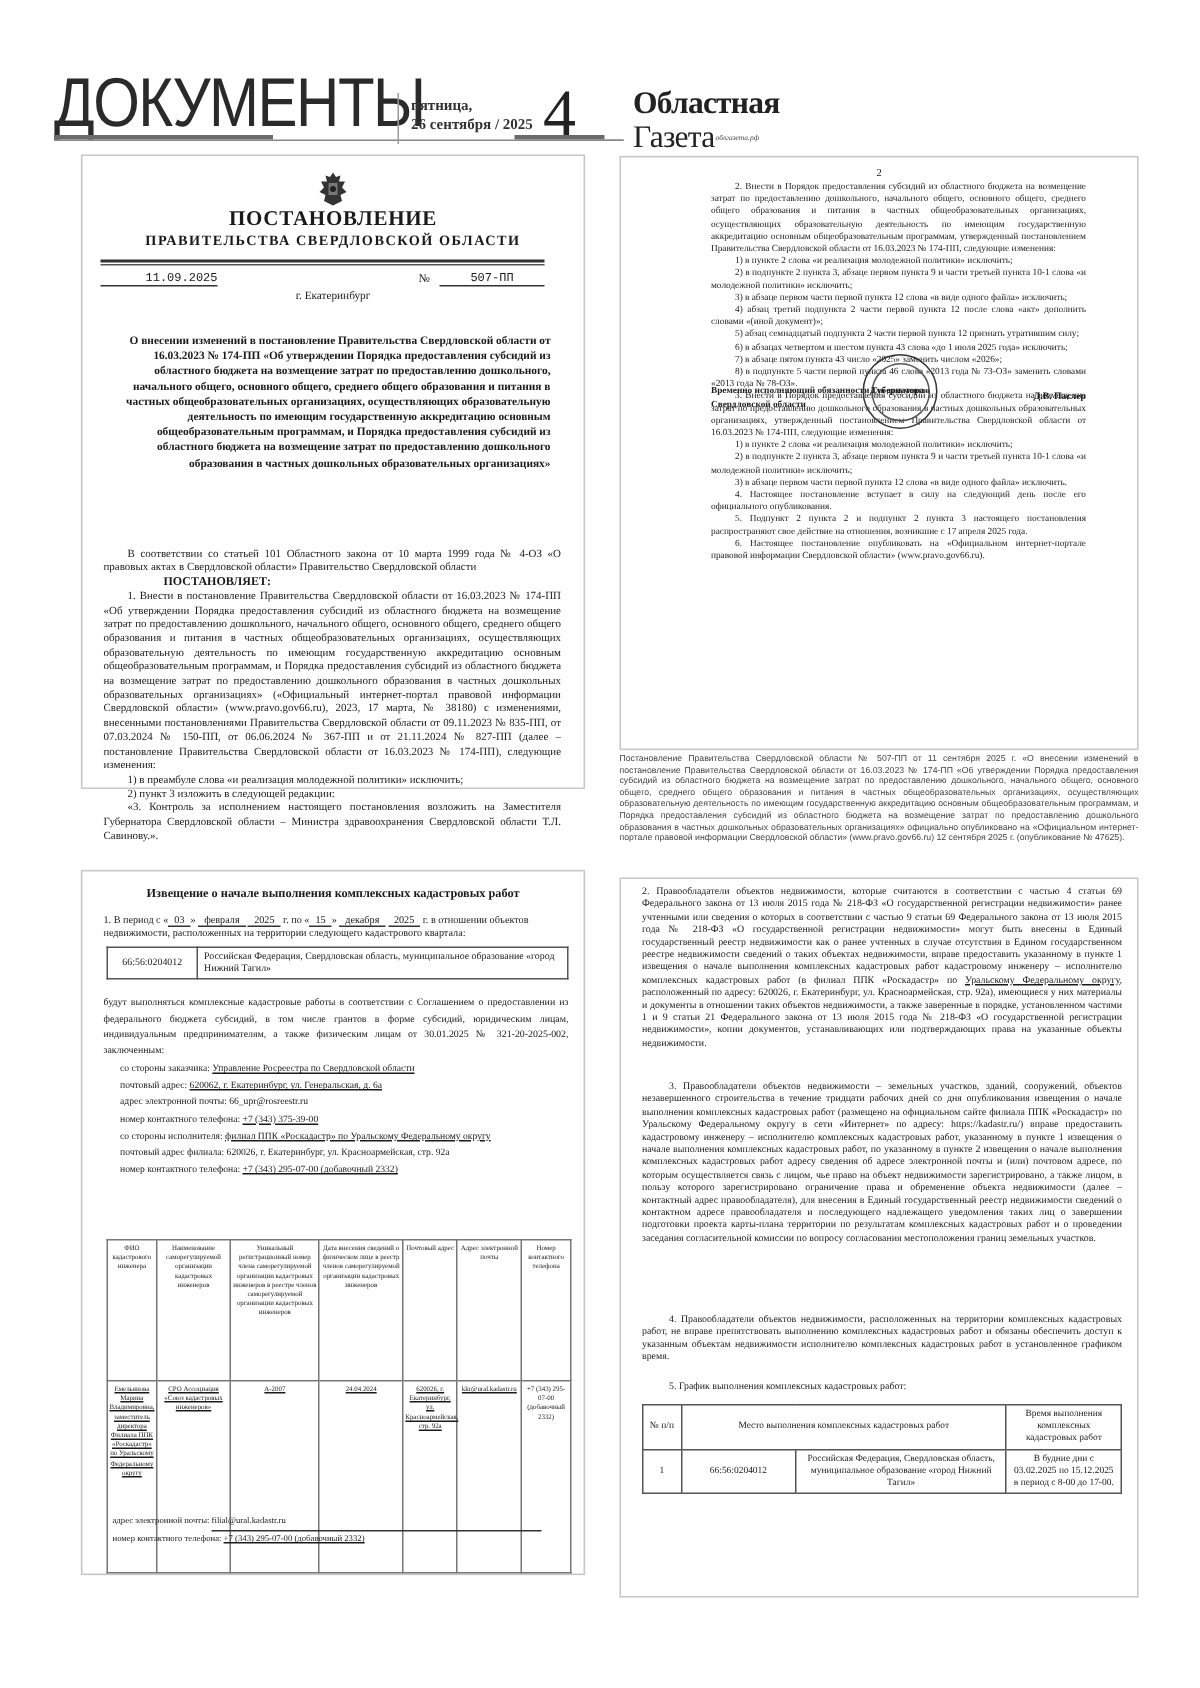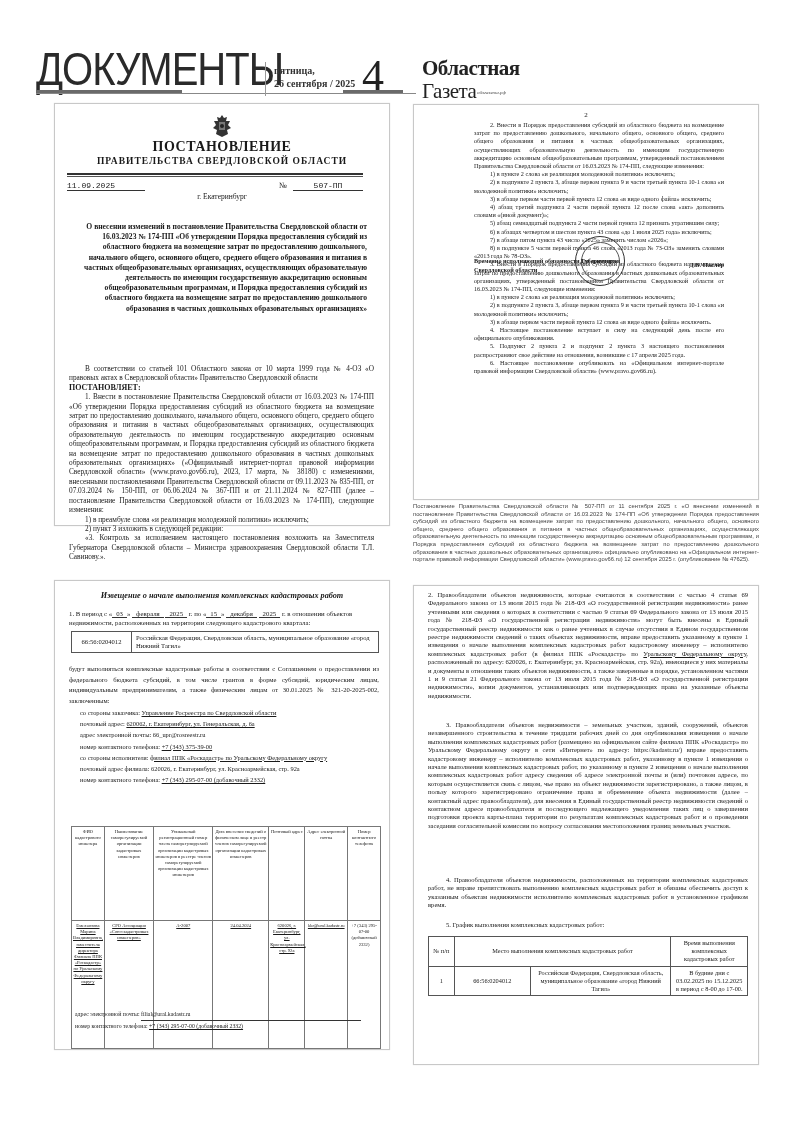--- a/index.html
+++ b/index.html
@@ -26,44 +26,44 @@
   .frame.f2 { left: 413px; top: 104px; width: 346px; height: 396px; }
   .frame.f3 { left: 54px; top: 580px; width: 336px; height: 470px; }
   .frame.f4 { left: 413px; top: 585px; width: 346px; height: 480px; }
 
   
   .emblem { position: absolute; left: 153px; top: 10px; width: 28px; height: 24px; }
   .post-title { position: absolute; left: 0; top: 35px; width: 100%; text-align: center; font-size: 14px; font-weight: 700; letter-spacing: 0.5px; }
   .post-sub { position: absolute; left: 0; top: 52px; width: 100%; text-align: center; font-size: 9.5px; font-weight: 700; letter-spacing: 1px; }
   .rule-thick { position: absolute; left: 12px; top: 69px; width: 296px; height: 2px; background: #333; }
   .rule-thin { position: absolute; left: 12px; top: 72px; width: 296px; height: 1px; background: #555; }
-  .doc-date { position: absolute; left: 12px; top: 77px; width: 78px; font-family: "Liberation Mono", monospace; font-size: 8px; text-align: left; border-bottom: 1px solid #333; }
+  .doc-date { position: absolute; left: 12px; top: 77px; width: 78px; font-family: "Liberation Mono", monospace; font-size: 8px; text-align: right; border-bottom: 1px solid #333; }
   .doc-no-label { position: absolute; left: 224px; top: 77px; font-size: 8px; }
   .doc-no { position: absolute; left: 238px; top: 77px; width: 70px; font-family: "Liberation Mono", monospace; font-size: 8px; text-align: center; border-bottom: 1px solid #333; }
   .doc-city { position: absolute; left: 0; top: 88px; width: 100%; text-align: center; font-size: 7.5px; }
   .doc-heading { position: absolute; left: 20px; top: 118px; width: 292px; text-align: right; font-size: 7.6px; font-weight: 700; line-height: 10.2px; }
   .body-text { position: absolute; font-size: 7.3px; line-height: 9.4px; text-align: justify; }
   .body-text p { text-indent: 16px; }
-  .body-text p.noind { text-indent: 0; }
+  .body-text p.noind { text-indent: 0; margin-left: 40px; }
   .b1 { left: 14px; top: 260px; width: 305px; }
   .post-verb { font-weight: 700; font-size: 8px; text-indent: 0 !important; }
 
   
   .pg-num { position: absolute; left: 0; top: 6px; width: 100%; text-align: center; font-size: 7px; }
   .b2 { left: 60px; top: 16px; width: 250px; font-size: 6.2px; line-height: 8.2px; }
   .sign-left { position: absolute; left: 60px; top: 152px; width: 150px; font-size: 6.2px; line-height: 8.5px; font-weight: 700; color: #222; }
   .sign-right { position: absolute; left: 275px; top: 156px; font-size: 6.5px; font-weight: 700; }
   .stamp { position: absolute; left: 161px; top: 131px; width: 50px; height: 50px; border-radius: 50%; border: 1.5px solid #333; display: flex; align-items: center; justify-content: center; }
   .stamp::before { content: ""; position: absolute; left: 5px; top: 5px; width: 37px; height: 37px; border-radius: 50%; border: 1px solid #555; }
   .stamp-text { font-size: 5.5px; font-weight: 700; text-align: center; line-height: 6px; position: relative; }
 
   .caption { position: absolute; left: 413px; top: 503px; width: 346px; font-family: "Liberation Sans", sans-serif; font-size: 5.8px; line-height: 7.6px; color: #444; text-align: justify; }
 
   
-  .n-title { position: absolute; left: 0; top: 10px; width: 100%; text-align: center; font-size: 8.2px; font-weight: 700; font-style: italic; }
+  .n-title { position: absolute; left: 0; top: 10px; width: 100%; text-align: center; font-size: 8.2px; font-weight: 700; }
   .n-period { position: absolute; left: 14px; top: 28px; width: 310px; font-size: 6.8px; line-height: 9px; }
   .n-period .u { border-bottom: 1px solid #333; padding: 0 4px; }
   .kv-table { position: absolute; left: 16px; top: 50px; width: 308px; border-collapse: collapse; font-size: 6.6px; }
   .kv-table td { border: 1px solid #555; padding: 2px 4px; line-height: 8px; vertical-align: middle; }
   .kv-table td.k { width: 60px; text-align: center; }
   .n-body { position: absolute; left: 14px; top: 83px; width: 310px; font-size: 6.6px; line-height: 10.5px; text-align: justify; }
   .n-lines { position: absolute; left: 25px; top: 126px; width: 300px; font-size: 6.4px; line-height: 11.2px; }
   .n-lines .u { text-decoration: underline; }
   .eng-table { position: absolute; left: 16px; top: 245px; width: 310px; border-collapse: collapse; font-size: 4.6px; line-height: 6.2px; table-layout: fixed; }
   .eng-table th, .eng-table td { border: 1px solid #777; padding: 2px 1px; text-align: center; vertical-align: top; font-weight: 400; }

